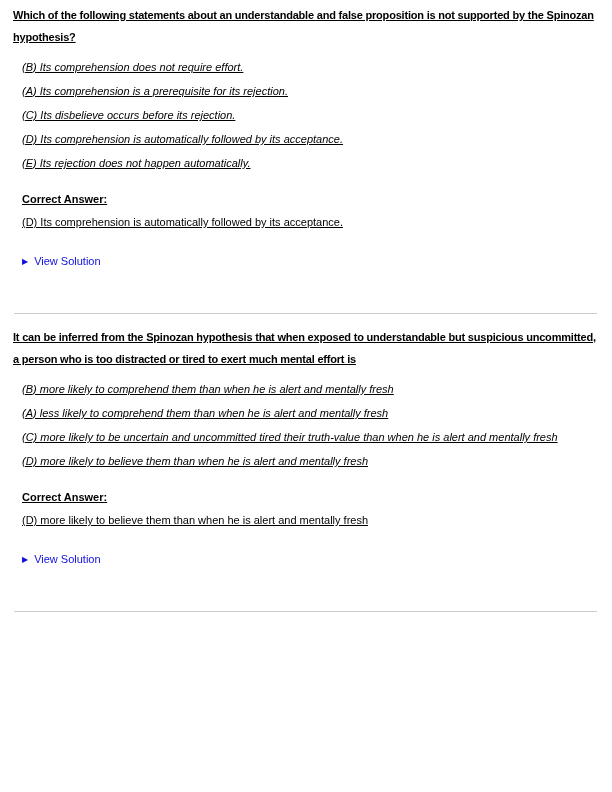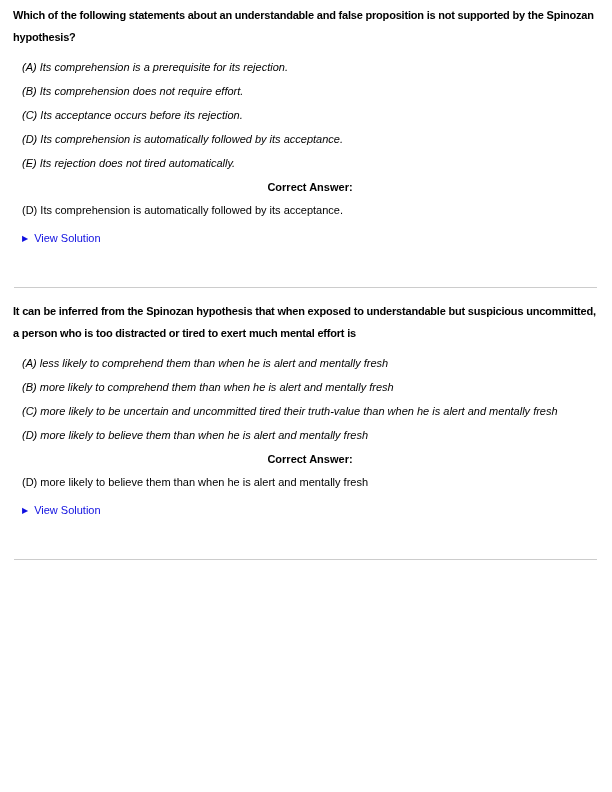--- a/index.html
+++ b/index.html
@@ -7,20 +7,21 @@
     position: relative;
     width: 612px;
     height: 792px;
     box-sizing: border-box;
     padding: 4px 14px 0 13px;
     background: #ffffff;
     overflow: hidden;
     font-family: "Liberation Sans", "DejaVu Sans", sans-serif;
     font-size: 11px;
     color: #000000;
+    text-decoration: underline;
   }
   .qtext {
     font-weight: bold;
     line-height: 22px;
     letter-spacing: -0.2px;
     margin: 12px 0 9px 0;
   }
   .section:first-child .qtext { margin-top: 0; }
   .q-num {
     font-weight: bold;
@@ -28,30 +29,29 @@
     margin: 29px 0 0 0;
   }
   .opt {
     font-style: italic;
     line-height: 20px;
     margin: 0 0 4px 9px;
   }
   .ca-label {
     font-weight: bold;
     line-height: 21px;
-    margin: 4px 0 0 9px;
-    text-align: center;
+    margin: 16px 0 0 9px;
   }
   .answer {
     line-height: 21px;
     margin: 2px 0 0 9px;
   }
   .view-solution {
-    line-height: 22px;
-    margin: 6px 0 0 9px;
+    line-height: 28px;
+    margin: 14px 0 0 9px;
     color: var(--link-color, #0000ee);
     cursor: pointer;
     display: inline-block;
   }
   .tri {
     display: inline-block;
     font-size: 8px;
     margin-right: 6px;
     position: relative;
     top: -1px;
@@ -63,38 +63,38 @@
     height: 0;
   }
 </style>
 </head>
 <body>
 
 <div class="page">
 
   <div class="section">
     <p class="qtext">Which of the following statements about an understandable and false proposition is not supported by the Spinozan hypothesis?</p>
+    <p class="opt">(B) Its comprehension does not require effort.</p>
     <p class="opt">(A) Its comprehension is a prerequisite for its rejection.</p>
-    <p class="opt">(B) Its comprehension does not require effort.</p>
-    <p class="opt">(C) Its acceptance occurs before its rejection.</p>
+    <p class="opt">(C) Its disbelieve occurs before its rejection.</p>
     <p class="opt">(D) Its comprehension is automatically followed by its acceptance.</p>
-    <p class="opt">(E) Its rejection does not tired automatically.</p>
+    <p class="opt">(E) Its rejection does not happen automatically.</p>
     <p class="ca-label">Correct Answer:</p>
     <p class="answer">(D) Its comprehension is automatically followed by its acceptance.</p>
     <div class="view-solution">
       <span class="tri">▶</span><span>View Solution</span>
     </div>
   </div>
 
   <hr class="divider">
 
   <div class="section">
     <p class="qtext">It can be inferred from the Spinozan hypothesis that when exposed to understandable but suspicious uncommitted, a person who is too distracted or tired to exert much mental effort is</p>
+    <p class="opt">(B) more likely to comprehend them than when he is alert and mentally fresh</p>
     <p class="opt">(A) less likely to comprehend them than when he is alert and mentally fresh</p>
-    <p class="opt">(B) more likely to comprehend them than when he is alert and mentally fresh</p>
     <p class="opt">(C) more likely to be uncertain and uncommitted tired their truth-value than when he is alert and mentally fresh</p>
     <p class="opt">(D) more likely to believe them than when he is alert and mentally fresh</p>
     <p class="ca-label">Correct Answer:</p>
     <p class="answer">(D) more likely to believe them than when he is alert and mentally fresh</p>
     <div class="view-solution">
       <span class="tri">▶</span><span>View Solution</span>
     </div>
   </div>
 
   <hr class="divider">

